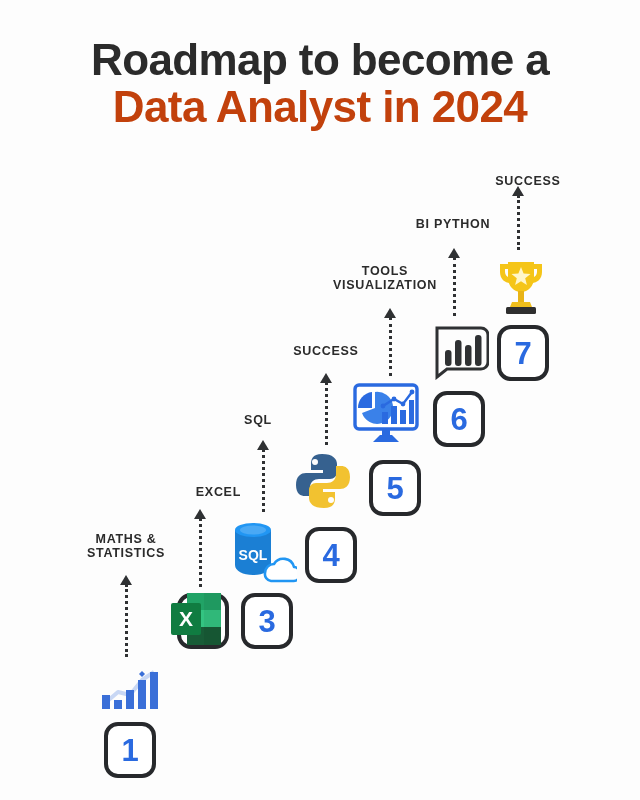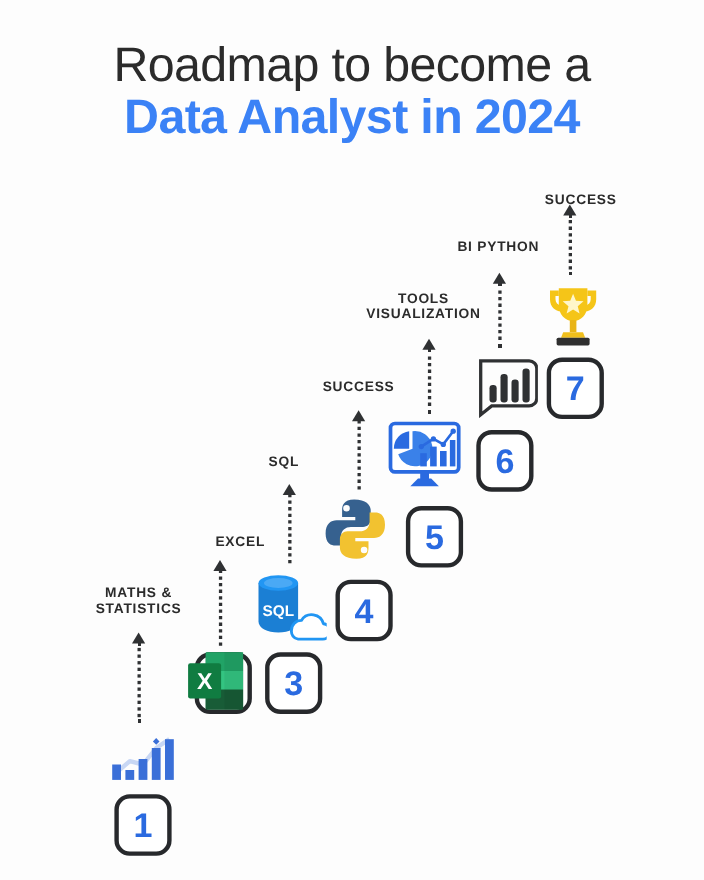--- a/index.html
+++ b/index.html
@@ -25,30 +25,30 @@
   
   .title-block {
     position: absolute;
     top: 36px;
     left: 0;
     width: 640px;
     text-align: center;
   }
   .title-line1 {
     font-size: 44px;
-    font-weight: normal;
+    font-weight: bold;
     color: #2b2b2b;
     letter-spacing: -0.6px;
     line-height: 1.07;
     white-space: nowrap;
   }
   .title-line2 {
     font-size: 44px;
     font-weight: bold;
-    color: #3b82f6;
+    color: #c2410c;
     letter-spacing: -0.6px;
     line-height: 1.07;
     white-space: nowrap;
   }
 
   
   .step {
     position: absolute;
   }
 

